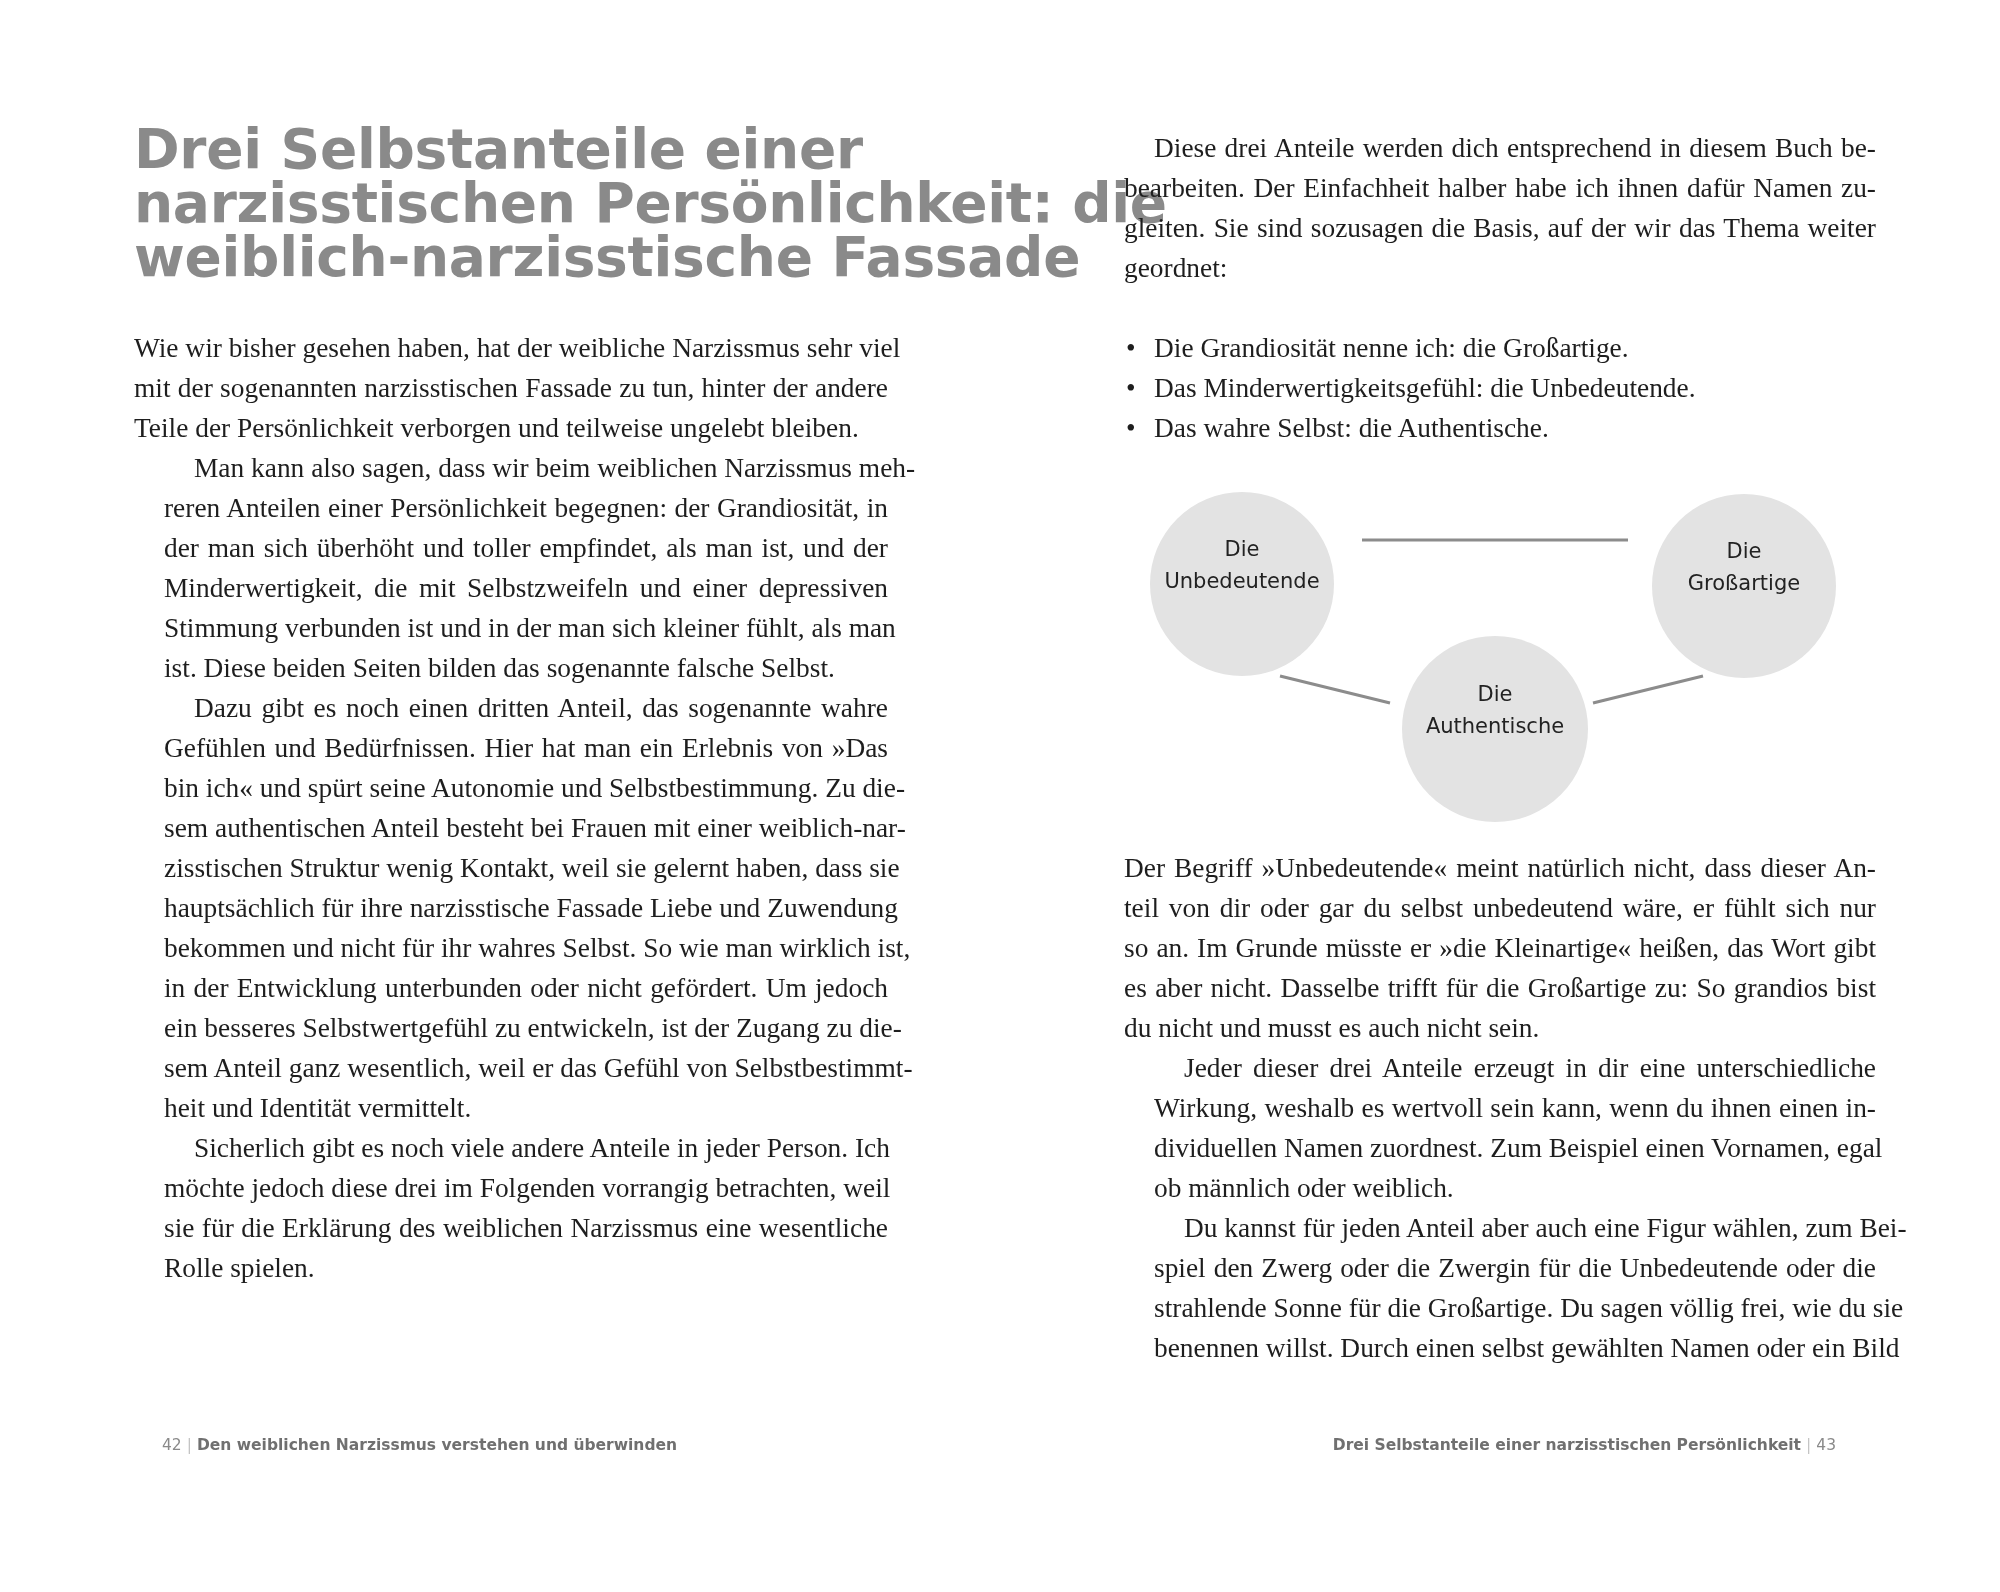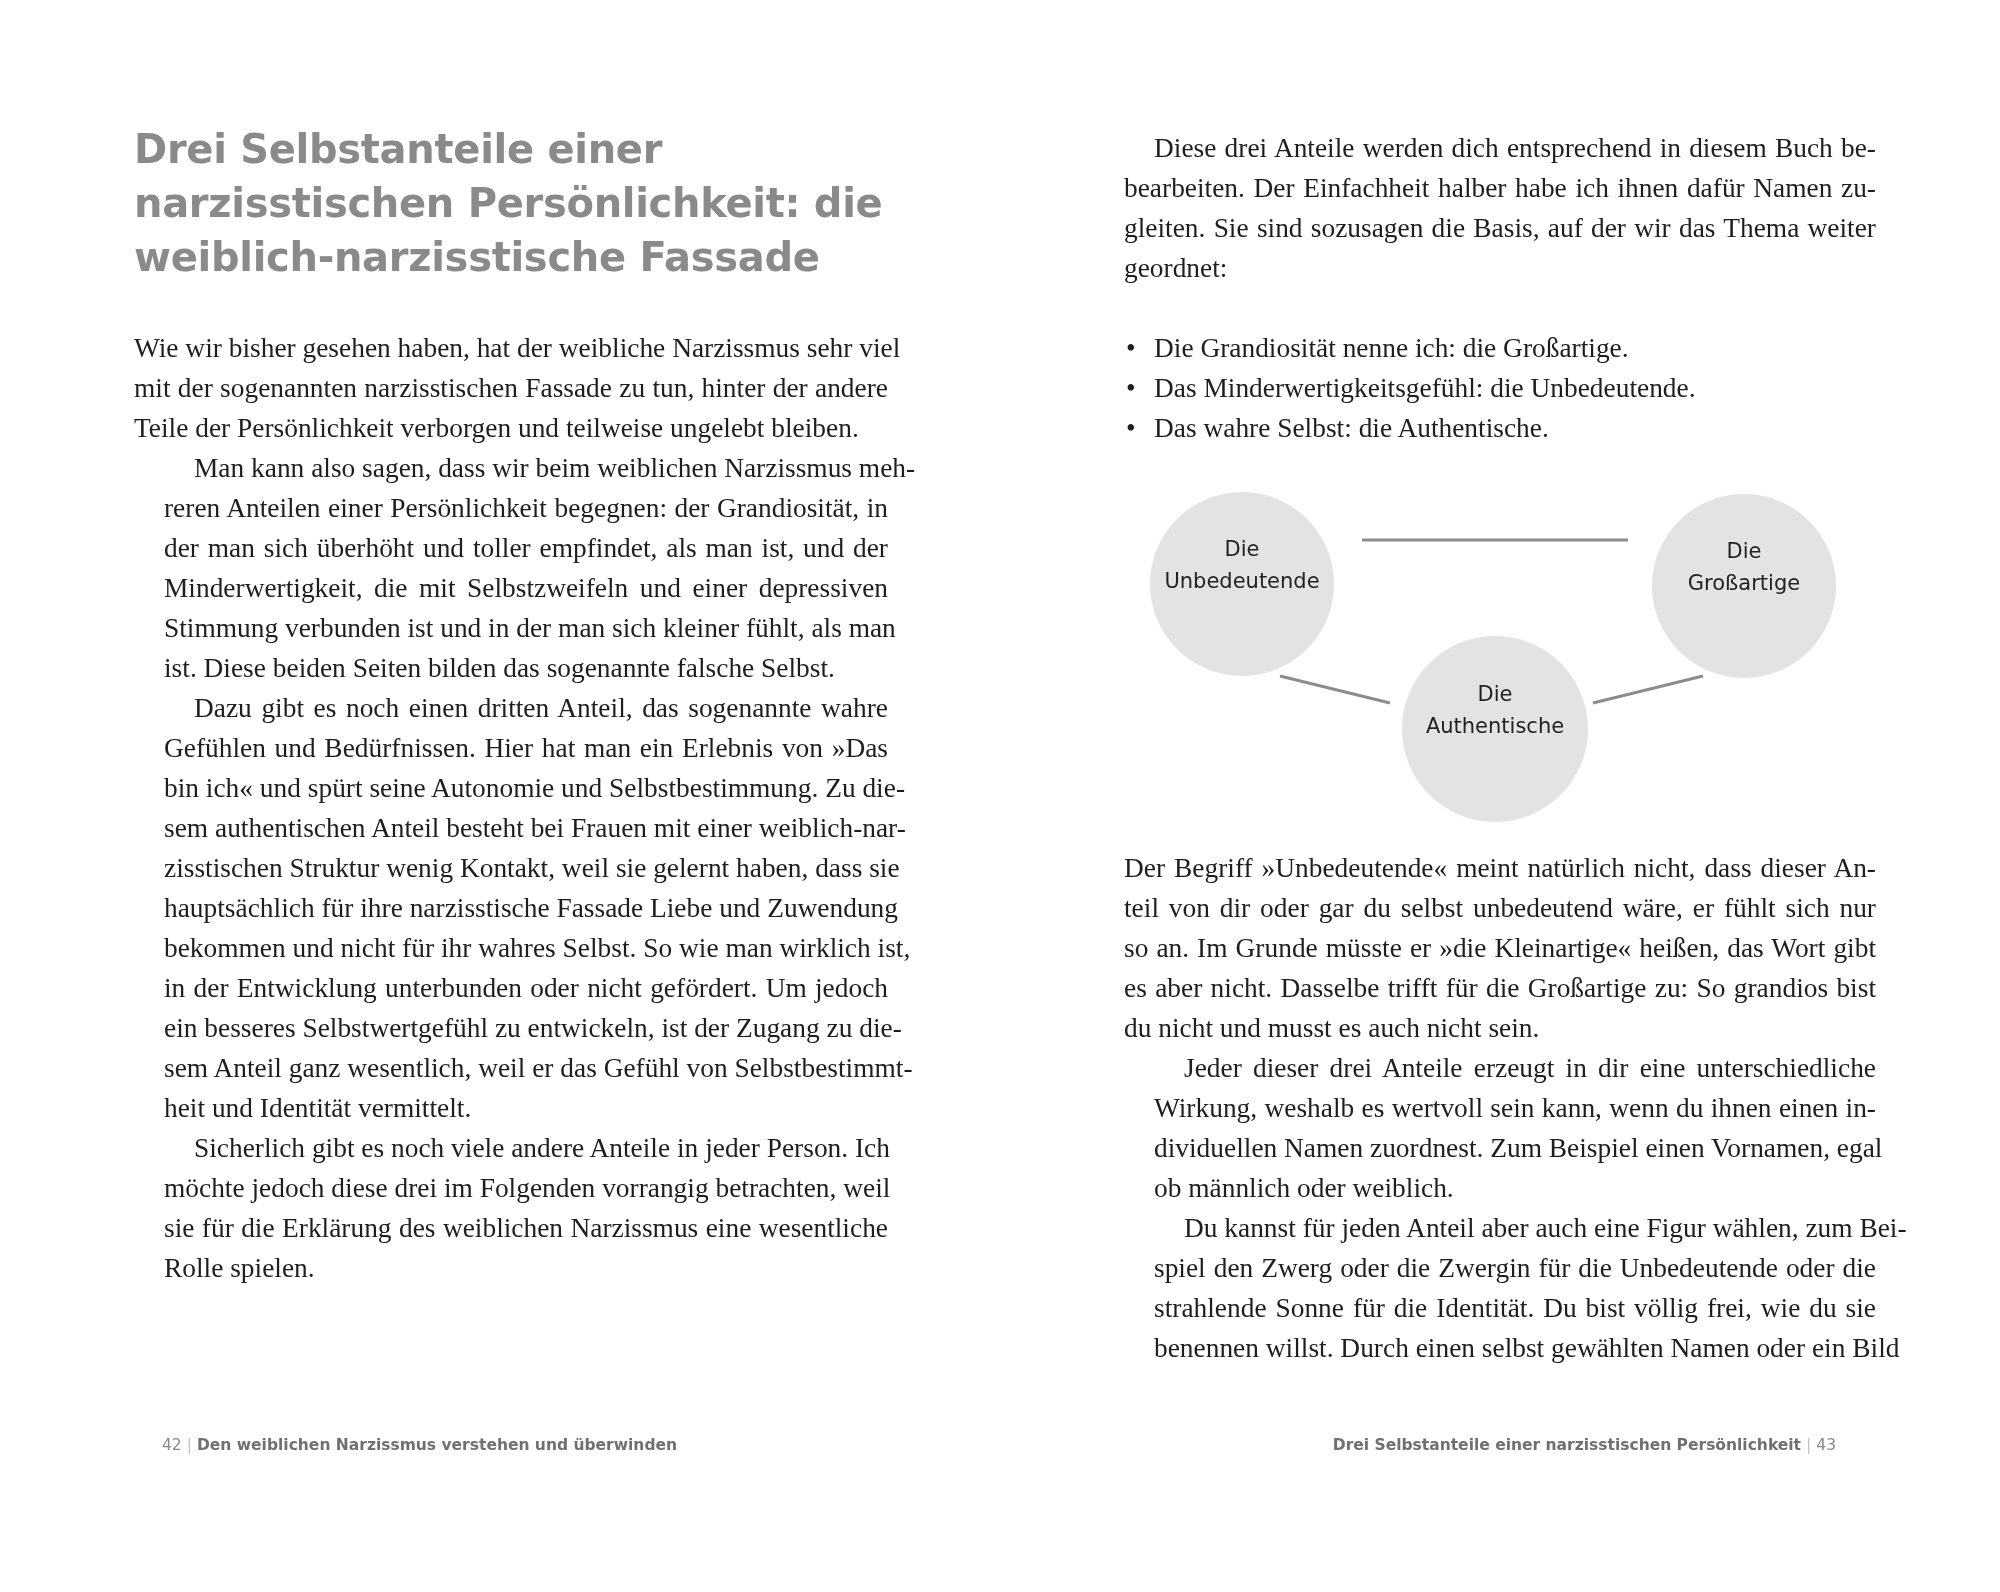--- a/index.html
+++ b/index.html
@@ -5,21 +5,21 @@
   html, body { margin: 0; padding: 0; background: #ffffff; }
   body { width: 2000px; height: 1592px; position: relative; overflow: hidden; }
 
   .page { position: absolute; top: 0; height: 1592px; }
   .page-left { left: 0; width: 1000px; }
   .page-right { left: 1000px; width: 1000px; }
 
   .heading {
     position: absolute; left: 134px; top: 122px; width: 800px;
     font-family: "DejaVu Sans", sans-serif; font-weight: bold;
-    font-size: 40px; line-height: 54px; color: #8a8a8a;
+    font-size: 55px; line-height: 54px; color: #8a8a8a;
     letter-spacing: -0.3px; margin: 0;
   }
   .heading span { display: block; white-space: nowrap; }
 
   .body-text {
     font-family: "Liberation Serif", serif; font-size: 27.4px;
     line-height: 40px; color: #1e1e1e;
   }
   .col-left { position: absolute; left: 134px; top: 328px; width: 754px; }
   .col-right { position: absolute; left: 1124px; top: 128px; width: 752px; }
@@ -150,20 +150,20 @@
     </p>
     <p class="para indent">
       <span class="line" style="padding-left: 30px;">Jeder dieser drei Anteile erzeugt in dir eine unterschiedliche</span>
       <span class="line">Wirkung, weshalb es wertvoll sein kann, wenn du ihnen einen in-</span>
       <span class="line">dividuellen Namen zuordnest. Zum Beispiel einen Vornamen, egal</span>
       <span class="line last">ob männlich oder weiblich.</span>
     </p>
     <p class="para indent">
       <span class="line" style="padding-left: 30px;">Du kannst für jeden Anteil aber auch eine Figur wählen, zum Bei-</span>
       <span class="line">spiel den Zwerg oder die Zwergin für die Unbedeutende oder die</span>
-      <span class="line">strahlende Sonne für die Identität. Du bist völlig frei, wie du sie</span>
+      <span class="line">strahlende Sonne für die Großartige. Du sagen völlig frei, wie du sie</span>
       <span class="line">benennen willst. Durch einen selbst gewählten Namen oder ein Bild</span>
     </p>
   </div>
 
 <div class="footer footer-right">
   <span class="ftitle">Drei Selbstanteile einer narzisstischen Persönlichkeit</span><span class="sep">|</span><span class="pnum">43</span>
 </div>
 
 </body></html>

